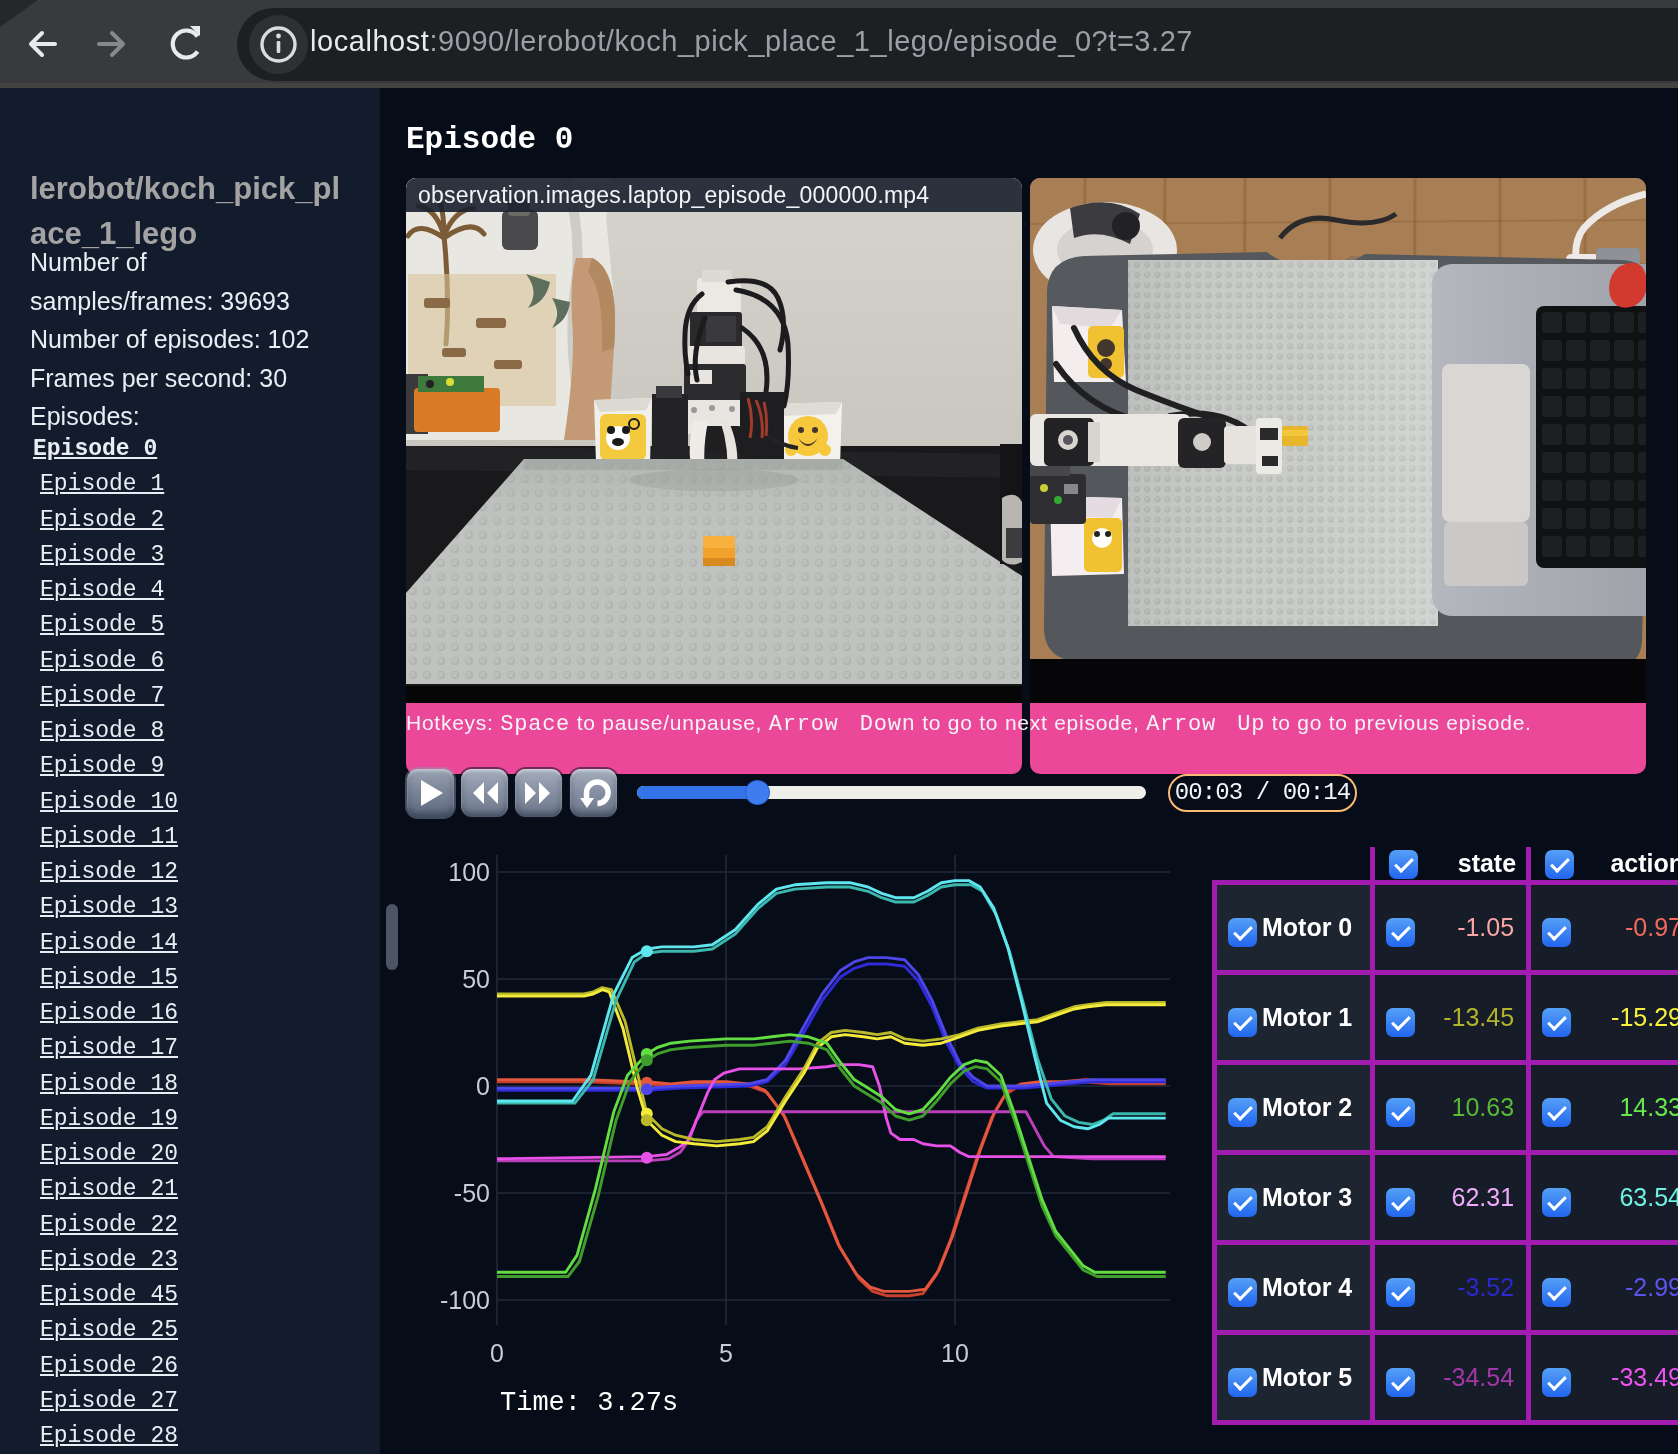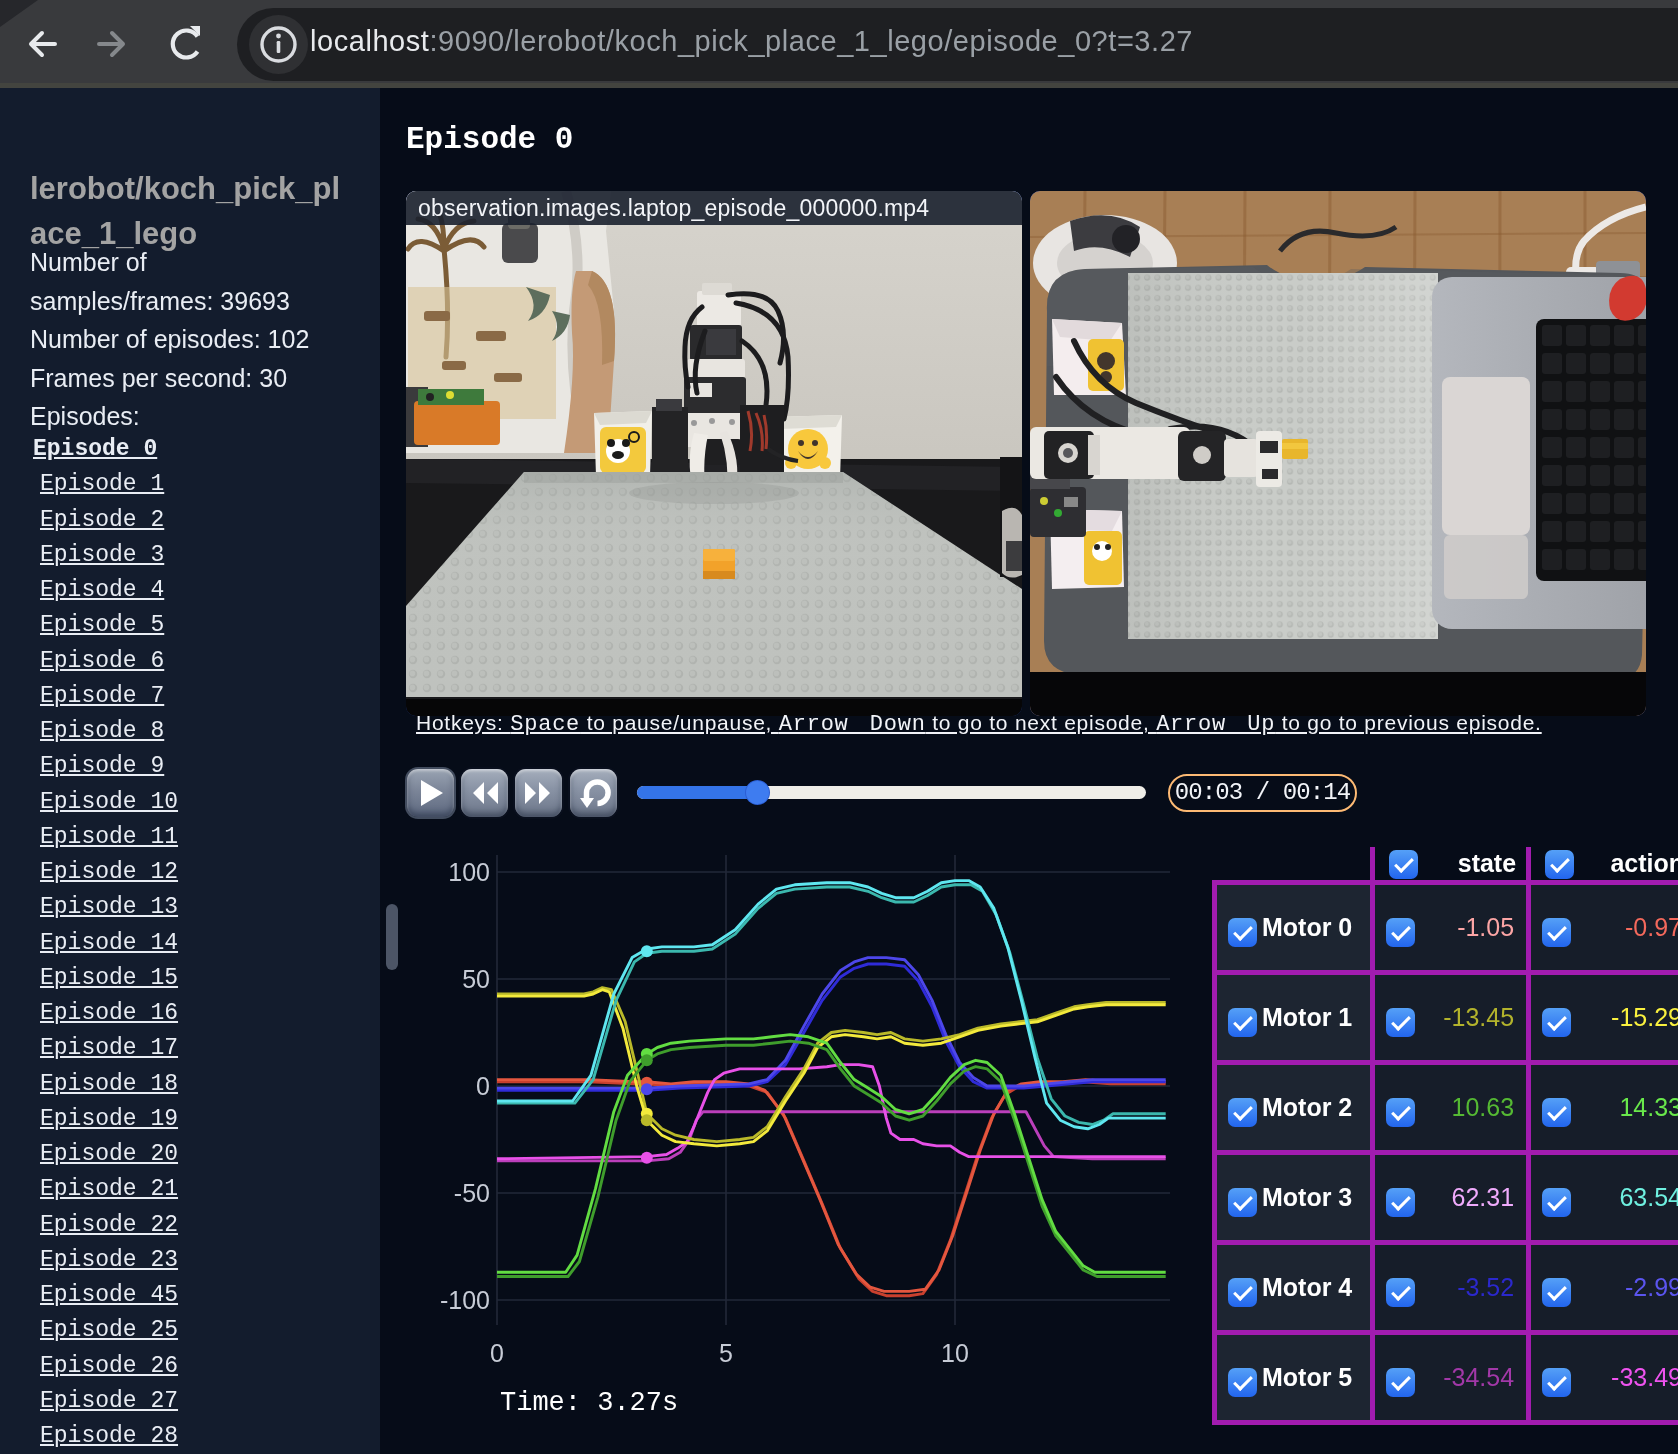--- a/index.html
+++ b/index.html
@@ -22,27 +22,27 @@
   #sidebar { position:absolute; left:0; top:88px; width:380px; height:1366px; background:#131c2d; color:#e9edf4; }
   #sbtitle { position:absolute; left:30px; top:34px; width:318px; font-size:31px; font-weight:700; line-height:45px; word-break:break-all; color:#a3a3a3;margin-top:44px; }
   #sbinfo { position:absolute; left:30px; top:155px; width:300px; font-size:25px; line-height:38.5px; color:#e9edf4; }
   #eplist { position:absolute; left:40px; top:344px; font-size:23px; line-height:35.25px; font-family:"Liberation Mono", monospace; }
   #eplist a { color:#e9edf4; text-decoration:underline; font-family:"Liberation Mono", monospace; }
   #eplist .cur { font-weight:700; margin-left:-7px; }
   #sthumb { position:absolute; left:386px; top:904px; width:12px; height:66px; border-radius:6px; background:#4c5566; }
 
   
   #h1 { position:absolute; left:406px; top:122px; font-size:31px; font-weight:700; color:#fff; font-family:"Liberation Mono", monospace; letter-spacing:0px; }
-  .vid { position:absolute; top:191px; width:616px; height:525px; border-radius:10px; overflow:hidden; background:#1d4ed8; }
+  .vid { position:absolute; top:178px; width:616px; height:596px; border-radius:10px; overflow:hidden; background:#ec4899; }
   #vid1 { left:406px; } #vid2 { left:1030px; }
   .vcap { position:absolute; left:0; top:0; width:100%; height:34px; background:rgba(26,32,45,0.9);
     color:#f2f4f8; font-size:23px; line-height:34px; padding-left:12px; letter-spacing:0.2px; z-index:5; white-space:nowrap; }
   .vid svg { position:absolute; left:0; top:0; }
 
-  #hotkeys { position:absolute; left:416px; top:711px; font-size:21px; letter-spacing:0.75px; color:#f2f4f8;text-decoration:underline; }
+  #hotkeys { position:absolute; left:406px; top:711px; font-size:21px; letter-spacing:0.75px; color:#f2f4f8; }
   #hotkeys .k { font-family:"Liberation Mono", monospace; font-size:22px; }
 
   
   .btn { position:absolute; top:769px; width:47px; height:48px; border-radius:11px;
     background:linear-gradient(180deg,#a5aebc 0%,#8a94a6 40%,#6c7689 100%);
     box-shadow:inset 0 2px 3px rgba(255,255,255,0.5), inset 0 -4px 6px rgba(25,35,55,0.5), 0 0 0 2px rgba(12,18,34,0.55); }
   .btn svg { position:absolute; left:0; top:0; }
   #b1 { background:linear-gradient(180deg,#99a3b2 0%,#7b8598 45%,#5e6980 100%); box-shadow:inset 0 2px 3px rgba(255,255,255,0.45), inset 0 -4px 6px rgba(25,35,55,0.5), 0 0 0 2px rgba(140,155,180,0.45); }
   #sldtrack { position:absolute; left:637px; top:786px; width:509px; height:12.5px; border-radius:7px; background:#efeee8; }
   #sldfill { position:absolute; left:637px; top:786px; width:121px; height:12.5px; border-radius:7px 0 0 7px; background:#3474e8; }

